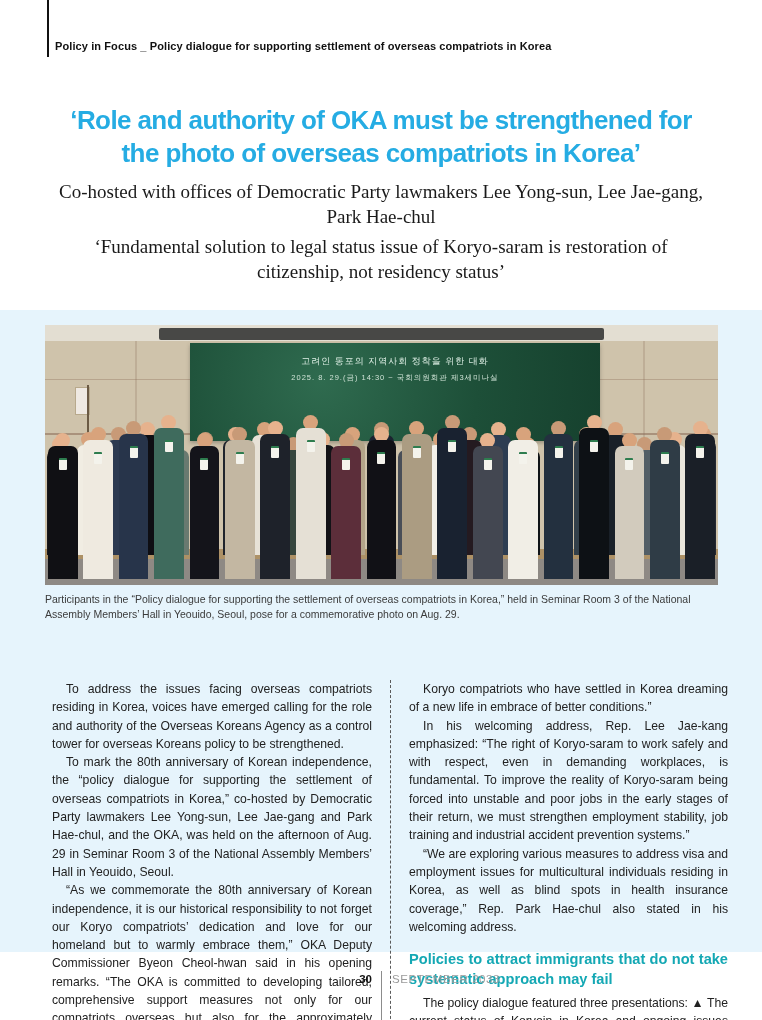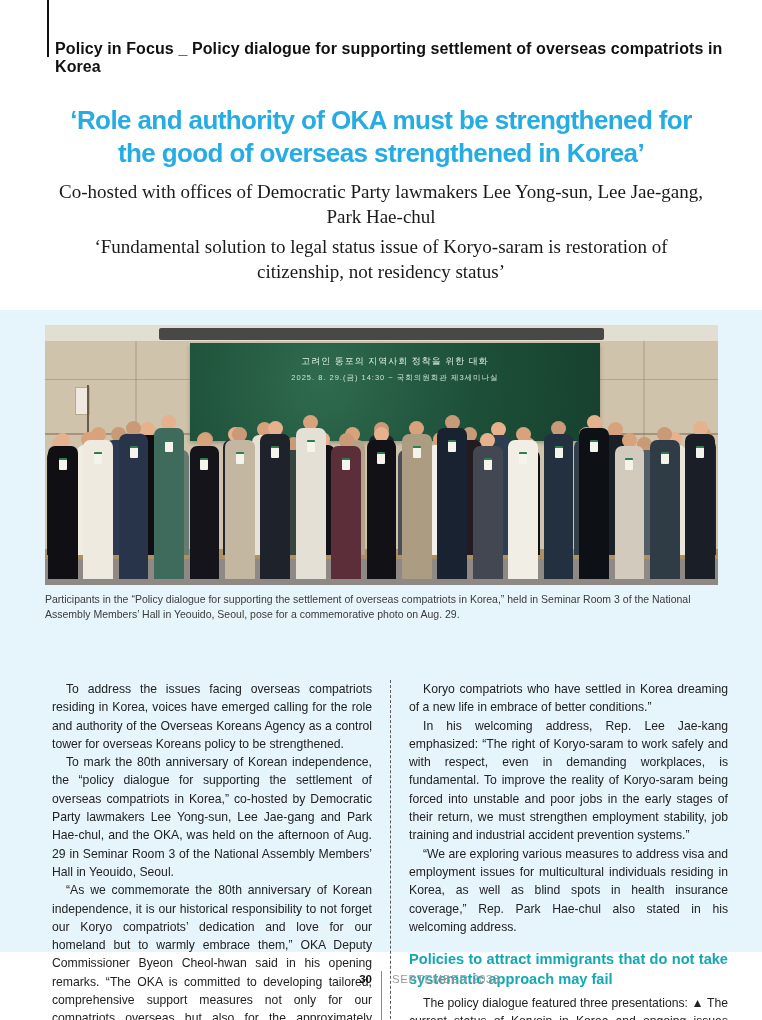--- a/index.html
+++ b/index.html
@@ -6,21 +6,21 @@
   body{
     width:762px;height:1020px;position:relative;overflow:hidden;
     background:#ffffff;
     font-family:"Liberation Sans", sans-serif;
     -webkit-font-smoothing:antialiased;
   }
   .abs{position:absolute;}
 
   
   .kicker-rule{left:47px;top:0;width:2px;height:57px;background:#111;}
-  .kicker{left:55px;top:40px;font-size:16px;font-weight:bold;color:#111;letter-spacing:0.1px;}
+  .kicker{left:55px;top:40px;font-size:11px;font-weight:bold;color:#111;letter-spacing:0.1px;}
 
   .head-block{left:40px;right:40px;top:104px;text-align:center;}
   .headline{
     margin:0 auto;max-width:660px;
     font-size:26px;line-height:33px;font-weight:bold;letter-spacing:-0.6px;
     color:#25ACE3;
   }
   .subhead{
     margin:9px auto 0;max-width:655px;
     font-family:"Liberation Serif", serif;
@@ -87,21 +87,21 @@
   .footer-line{top:971px;left:381px;width:1px;height:49px;background:#8c8c8c;}
   .footer-issue{top:973px;left:392px;font-size:11.5px;color:#9a9a9a;letter-spacing:0.6px;}
 </style>
 </head>
 <body>
 
 <div class="abs kicker-rule"></div>
 <div class="abs kicker">Policy in Focus _ Policy dialogue for supporting settlement of overseas compatriots in Korea</div>
 
 <div class="abs head-block">
-  <h1 class="headline">‘Role and authority of OKA must be strengthened for the good of overseas strengthened in Korea’</h1>
+  <h1 class="headline">‘Role and authority of OKA must be strengthened for the photo of overseas compatriots in Korea’</h1>
   <p class="subhead">Co-hosted with offices of Democratic Party lawmakers Lee Yong-sun, Lee Jae-gang, Park Hae-chul</p>
   <p class="subhead second">‘Fundamental solution to legal status issue of Koryo-saram is restoration of citizenship, not residency status’</p>
 </div>
 
 <div class="abs band">
 
   <div class="abs photo">
     <div class="abs ceiling"></div>
     <div class="abs vent"></div>
     <div class="abs trim2"></div>

